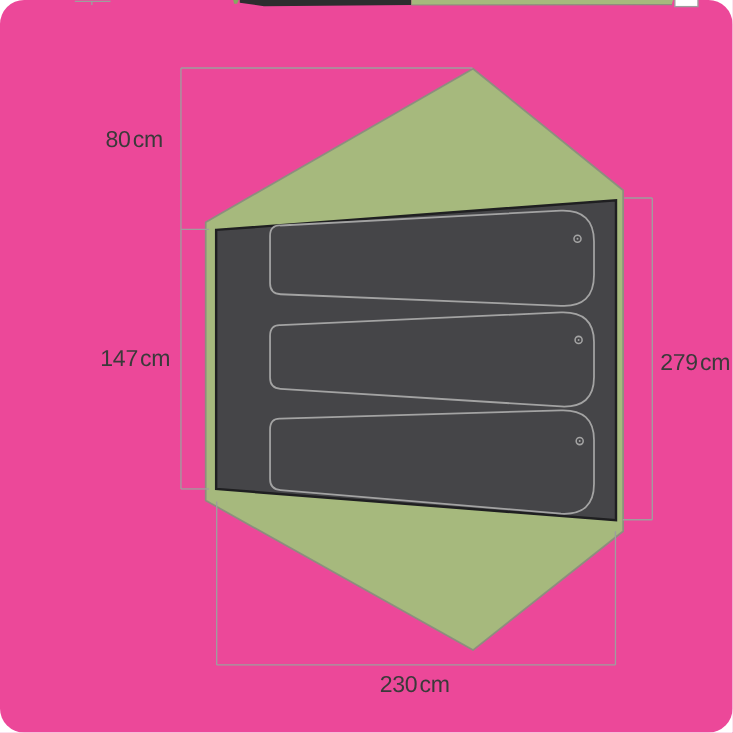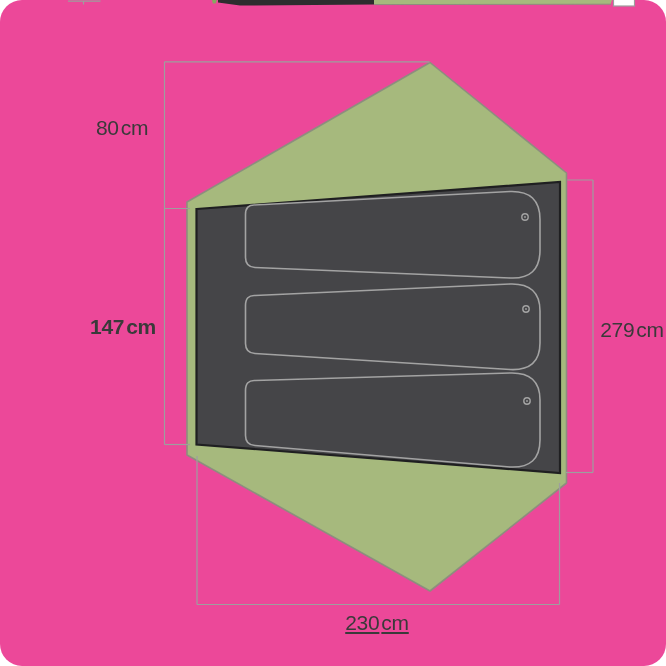--- a/index.html
+++ b/index.html
@@ -92,28 +92,28 @@
       <line x1="559.5" y1="483" x2="559.5" y2="604.5"></line>
       <line x1="197" y1="604.5" x2="559.5" y2="604.5"></line>
     </g>
   </svg>
 
   <div class="dim-label" style="left:122px; top:128px;">
     <span>80</span>
       <span class="unit">cm</span>
   </div>
 
-  <div class="dim-label" style="left:123px; top:327px;font-weight:bold;">
+  <div class="dim-label" style="left:123px; top:327px;">
     <span>147</span>
       <span class="unit">cm</span>
   </div>
 
   <div class="dim-label" style="left:632px; top:330px;">
     <span>279</span>
       <span class="unit">cm</span>
   </div>
 
-  <div class="dim-label" style="left:377px; top:623px;text-decoration:underline;">
+  <div class="dim-label" style="left:377px; top:623px;">
     <span>230</span>
       <span class="unit">cm</span>
   </div>
 
 </div>
 
 </body></html>

